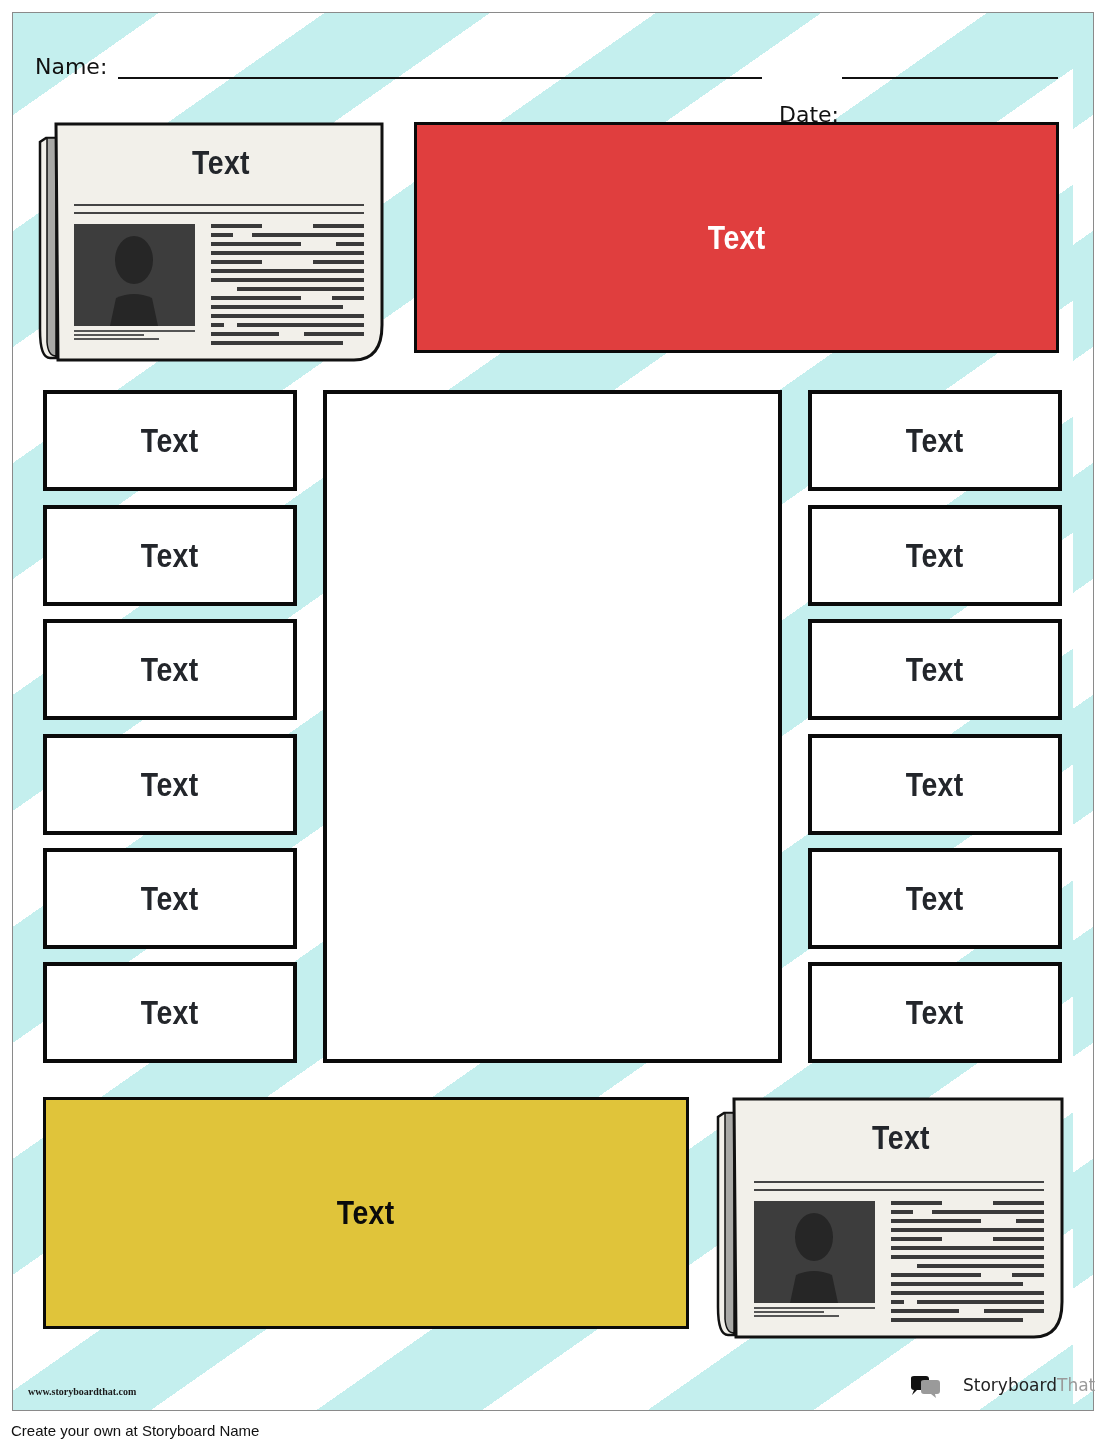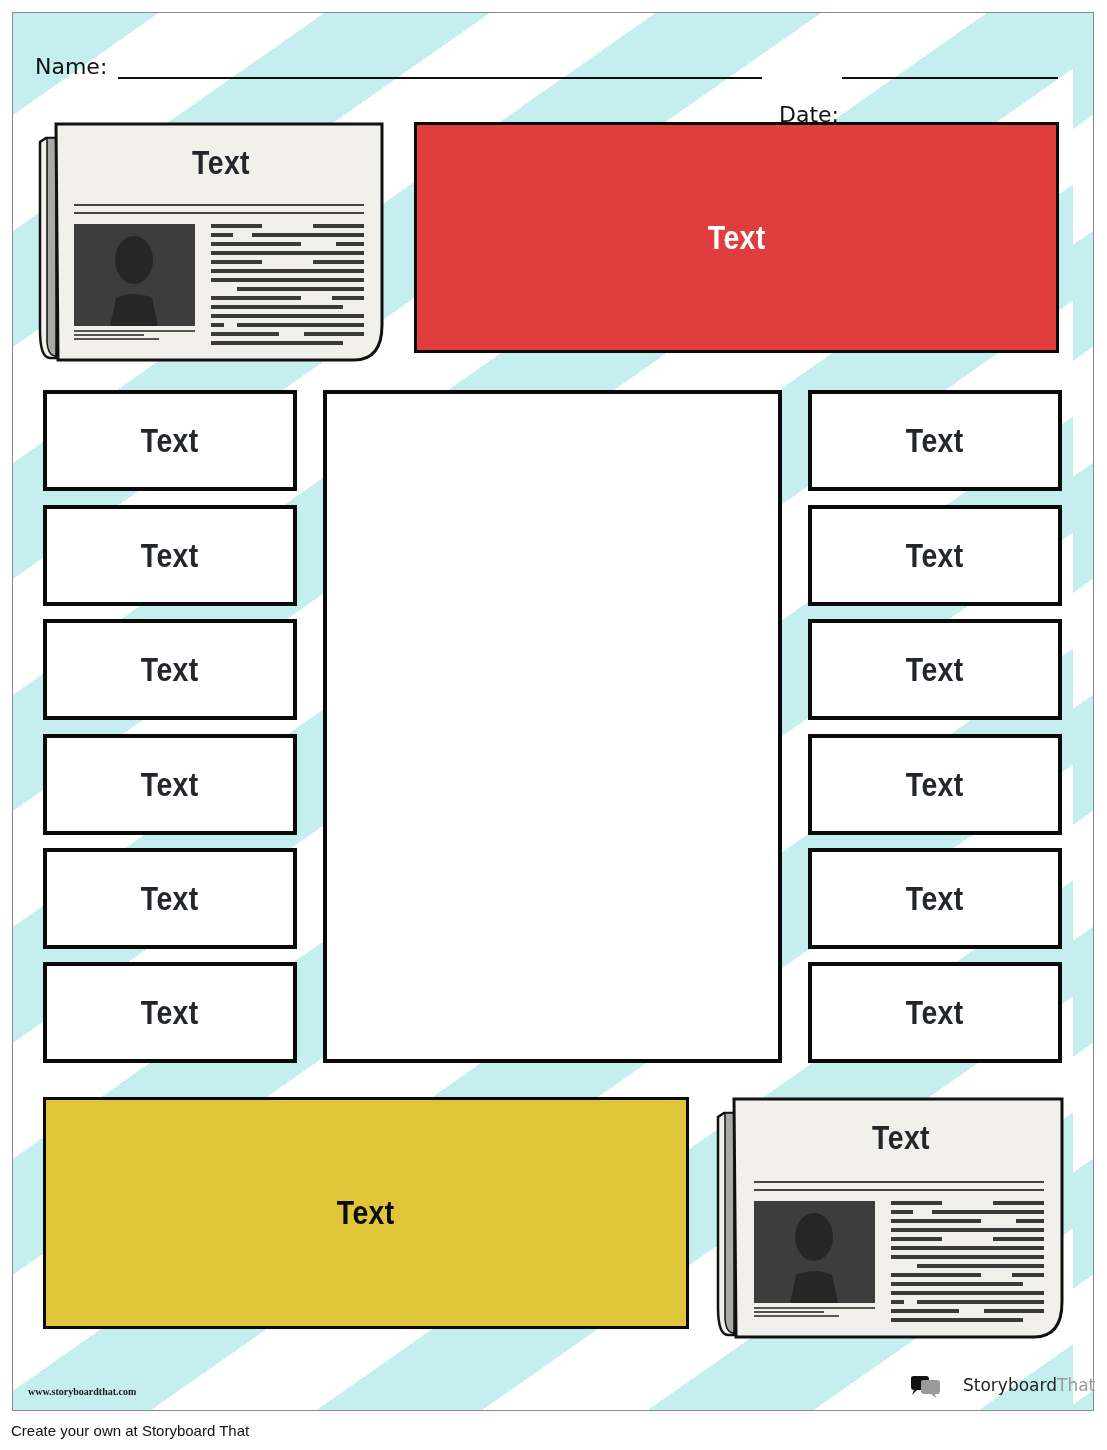--- a/index.html
+++ b/index.html
@@ -171,13 +171,13 @@
 
 <span class="abs footer-url" style="left:28px; top:1386px;">www.storyboardthat.com</span>
 <div class="abs logo" style="left:909px; top:1375px;">
   <svg width="32" height="24" viewBox="0 0 32 24">
     <path d="M2 3 Q2 1 5 1 L17 1 Q20 1 20 4 L20 12 Q20 15 17 15 L8 15 L3 20 L5 15 Q2 15 2 12 Z" fill="#111"></path>
     <path d="M12 7 Q12 5 15 5 L28 5 Q31 5 31 8 L31 16 Q31 19 28 19 L26 19 L27 23 L22 19 L15 19 Q12 19 12 16 Z" fill="#9a9a9a"></path>
   </svg>
   <span><span class="logo-text1">Storyboard</span><span class="logo-text2">That</span></span>
 </div>
 
-<span class="abs caption" style="left:11px; top:1422px;">Create your own at Storyboard That</span>
+<span class="abs caption" style="left:11px; top:1422px;">Create your own at Storyboard Name</span>
 
 </body></html>

